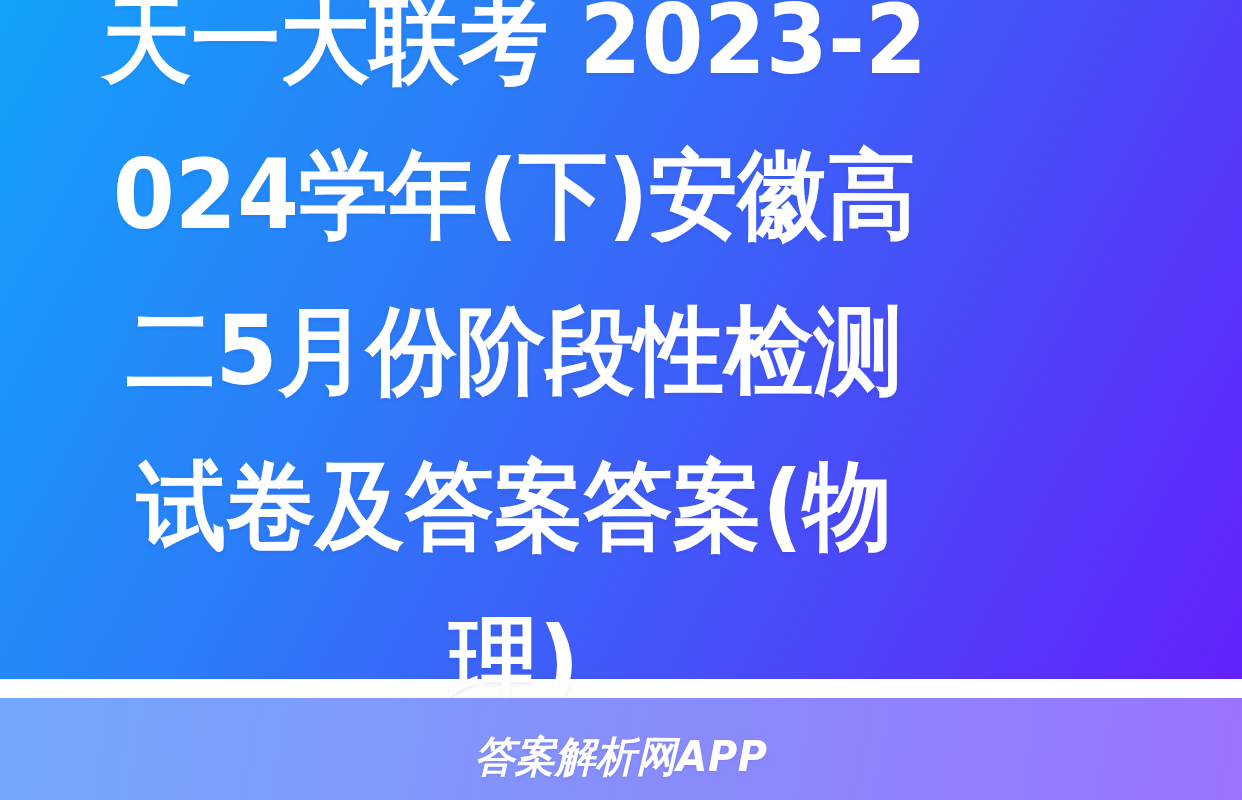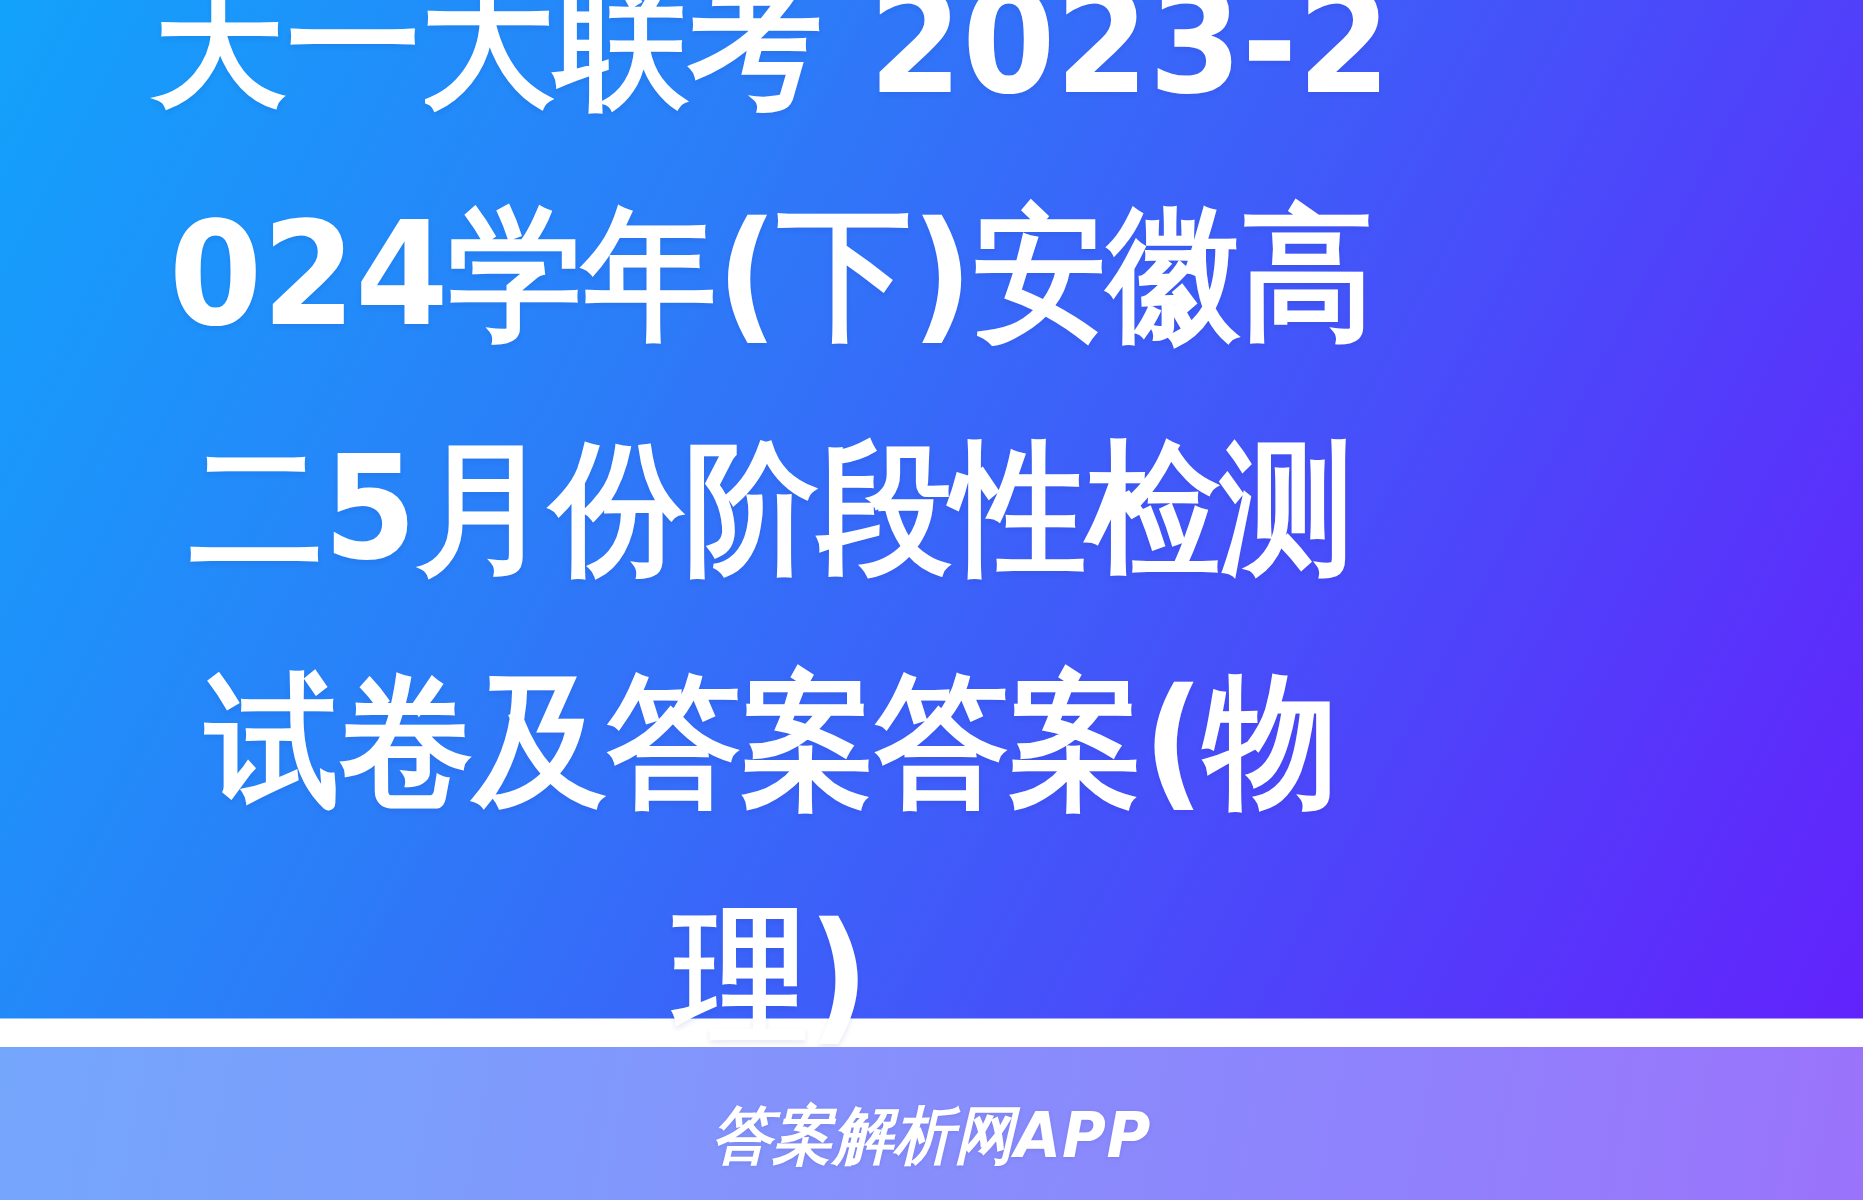--- a/index.html
+++ b/index.html
@@ -34,21 +34,21 @@
         #3D5FF9 55%,
         #4C47FA 72%,
         #5A31FB 88%,
         #6223FC 100%);
   }
 
   
   #title-block {
     position: absolute;
     left: 0;
-    top: 0;
+    top: 12px;
     width: 1029px;
     height: 679px;
     display: flex;
     flex-direction: column;
     align-items: center;
     justify-content: center;
     box-sizing: border-box;
     padding: 0 59px;
   }
 

